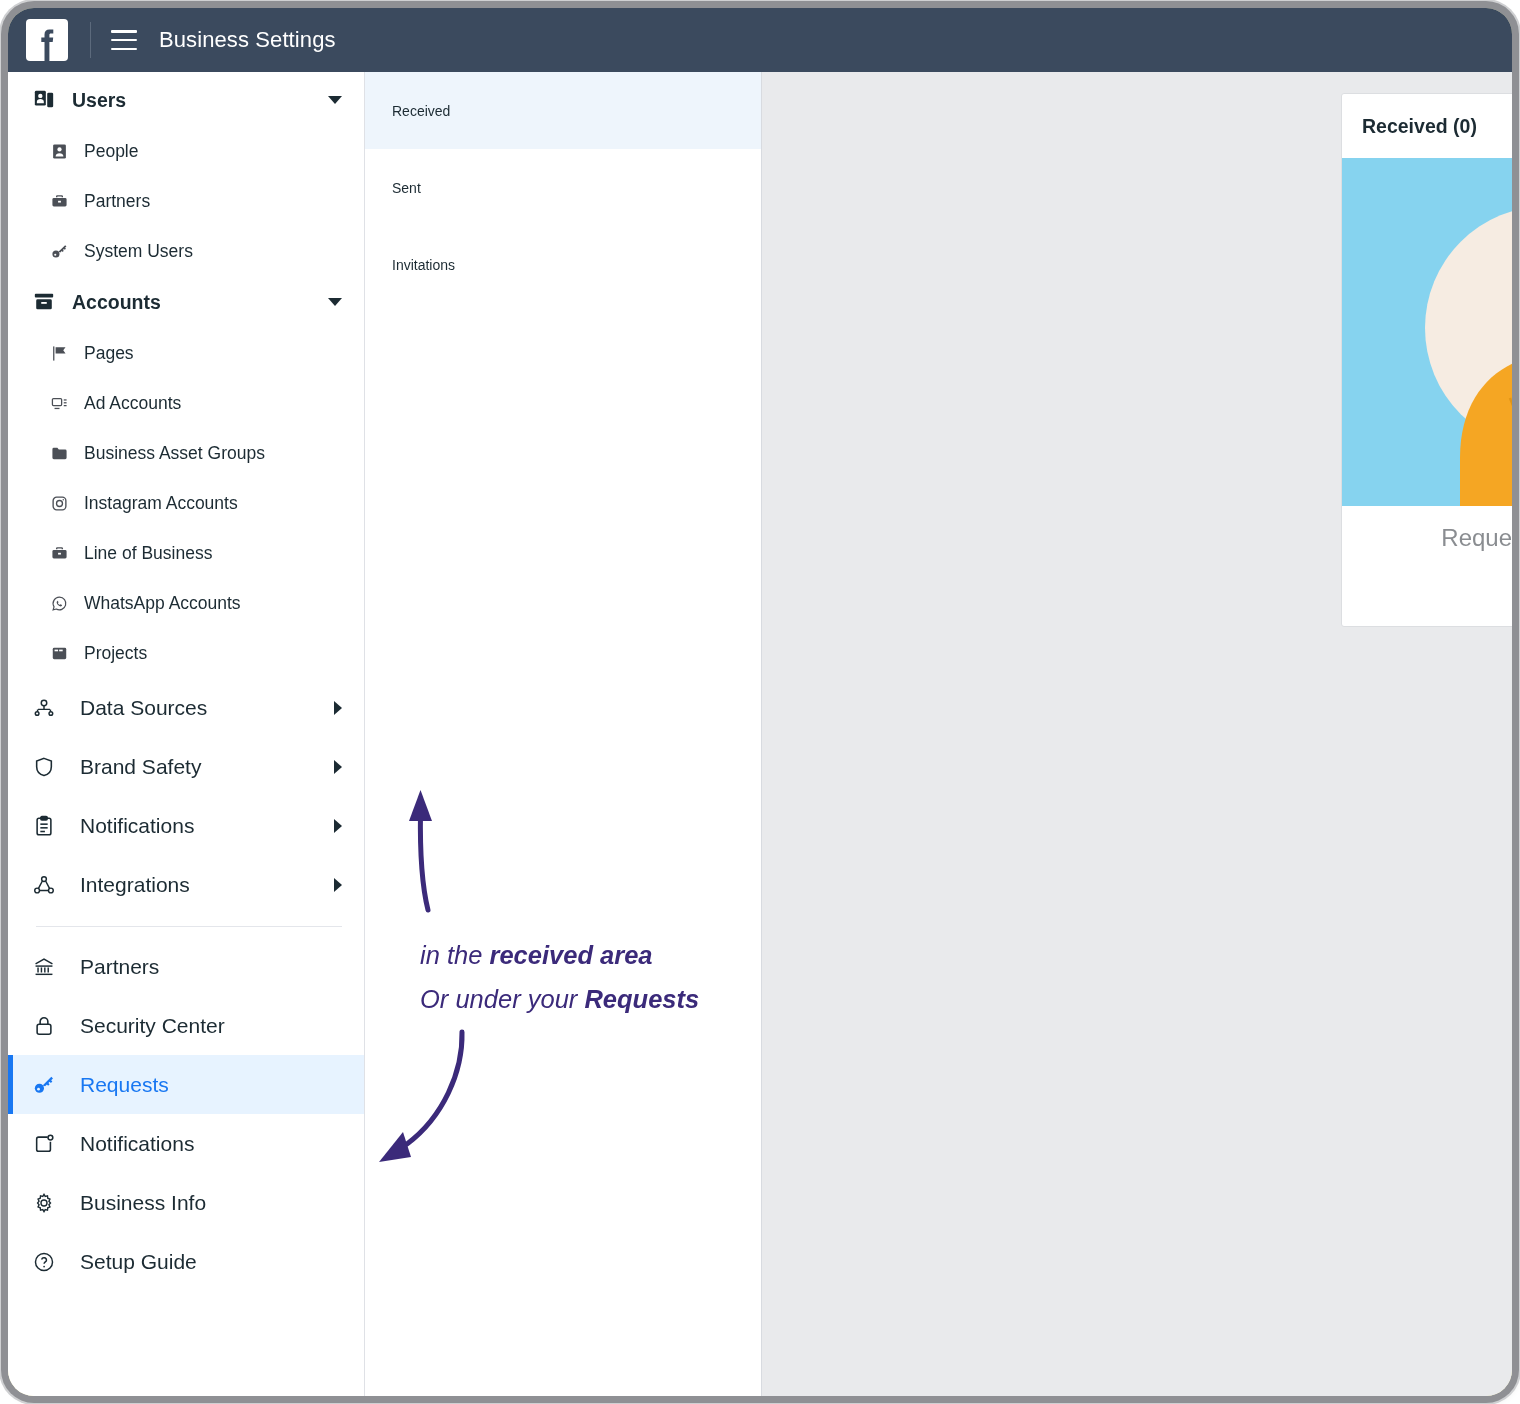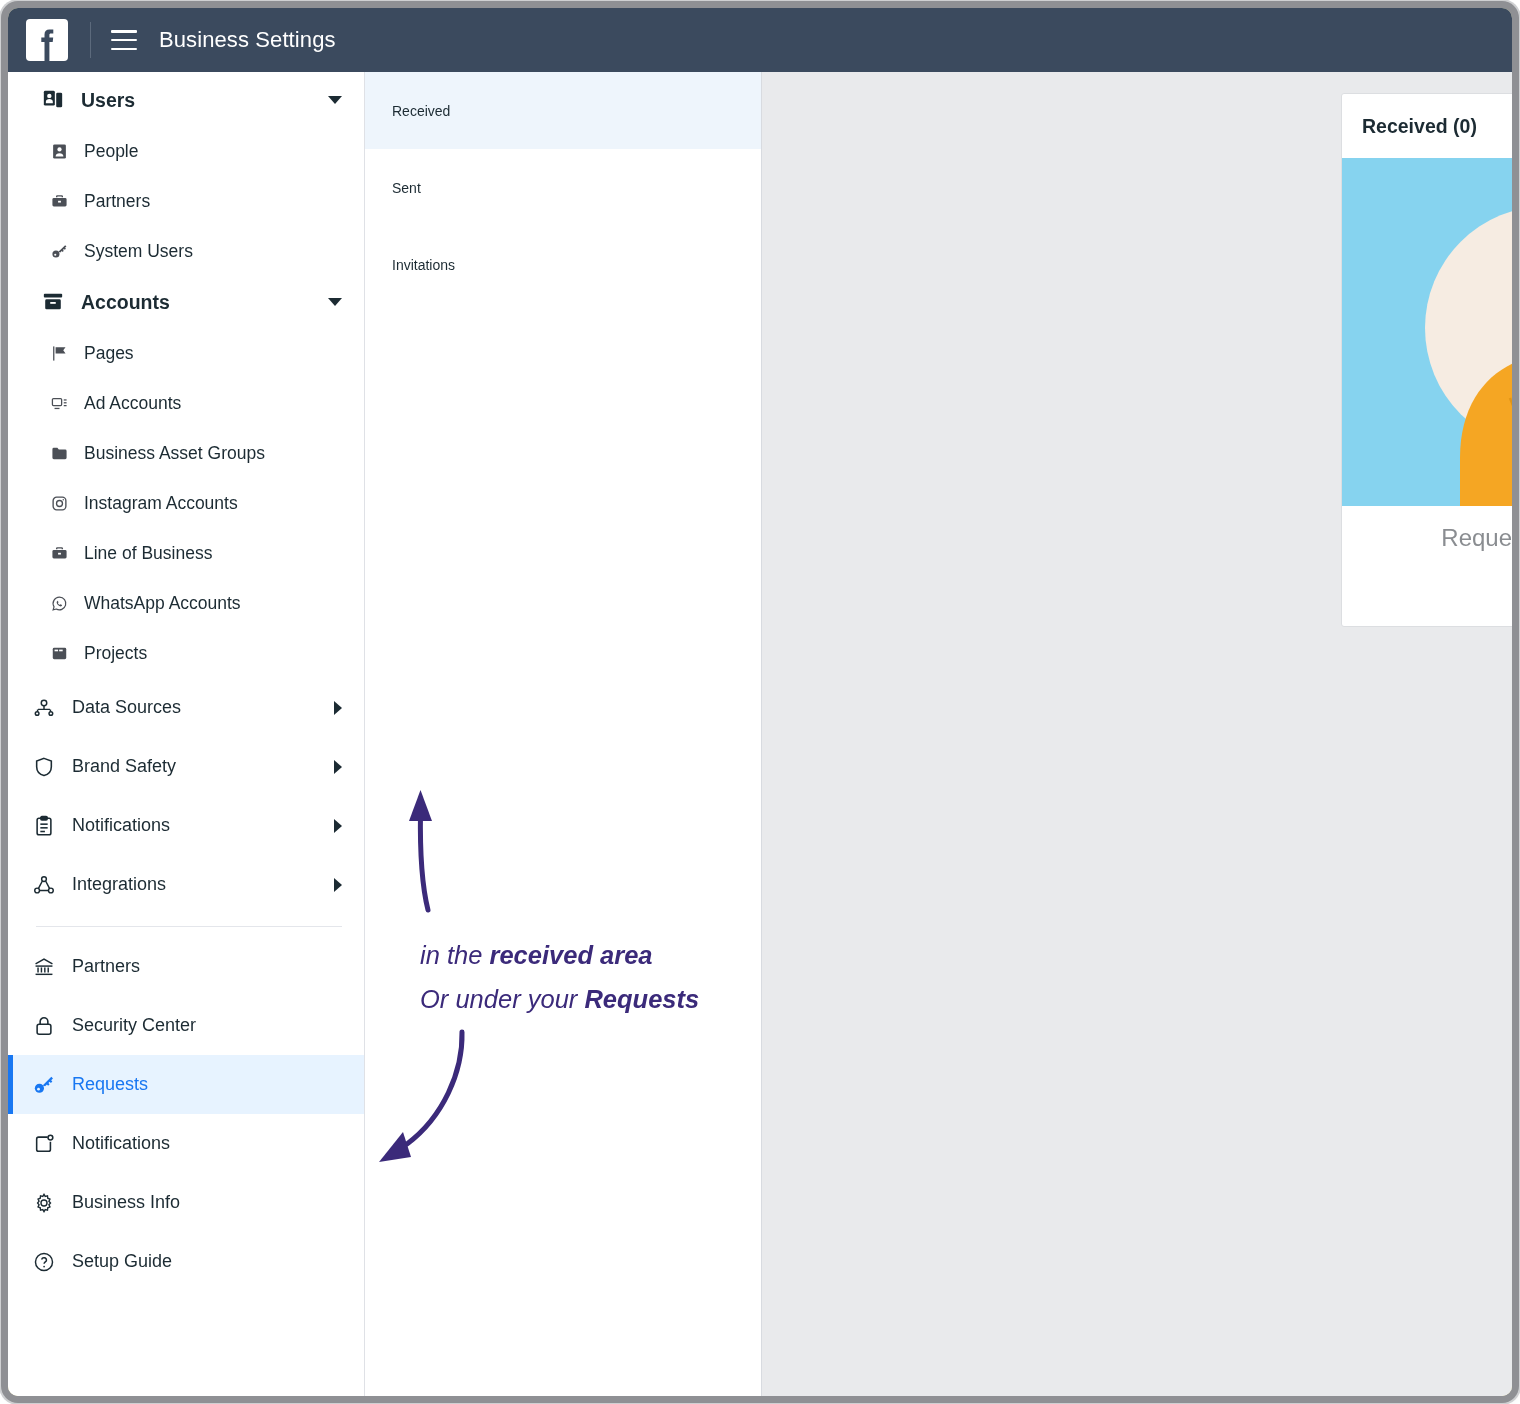--- a/index.html
+++ b/index.html
@@ -15,21 +15,21 @@
     position: relative;
   }
 
   
   #frame {
     position: absolute;
     left: 8px;
     top: 8px;
     width: 1504px;
     height: 1388px;
-    border-radius: 10px;
+    border-radius: 26px;
     background: #fef9c3;
     box-shadow: 0 0 0 7px #8f9094, 0 0 0 9px #cfd0d2, 2px 3px 8px rgba(0,0,0,.35);
     overflow: hidden;
   }
 
   
   #topbar {
     position: absolute;
     left: 0; top: 0;
     width: 100%;
@@ -90,21 +90,21 @@
     background: #ffffff;
     border-right: 1px solid #dfe1e6;
     overflow: hidden;
     flex: 0 0 356px;
     padding-top: 2px;
   }
   .nav-section {
     display: flex;
     align-items: center;
     height: 52px;
-    padding-left: 31px;
+    padding-left: 22px;
     cursor: pointer;
     position: relative;
   }
   .nav-section .ico {
     width: 28px;
     display: flex;
     align-items: center;
     justify-content: center;
     color: #1c2b33;
     flex: 0 0 28px;
@@ -160,22 +160,22 @@
   }
   .nav-item .ico {
     width: 28px;
     flex: 0 0 28px;
     display: flex;
     align-items: center;
     justify-content: center;
     color: #1c2b33;
   }
   .nav-item .lbl {
-    margin-left: 14px;
-    font-size: 18px;
+    margin-left: 22px;
+    font-size: 21px;
     color: #1c2b33;
   }
   .nav-item.active {
     background: #e7f3ff;
   }
   .nav-item.active::before {
     content: "";
     position: absolute;
     left: 0; top: 0; bottom: 0;
     width: 5px;

